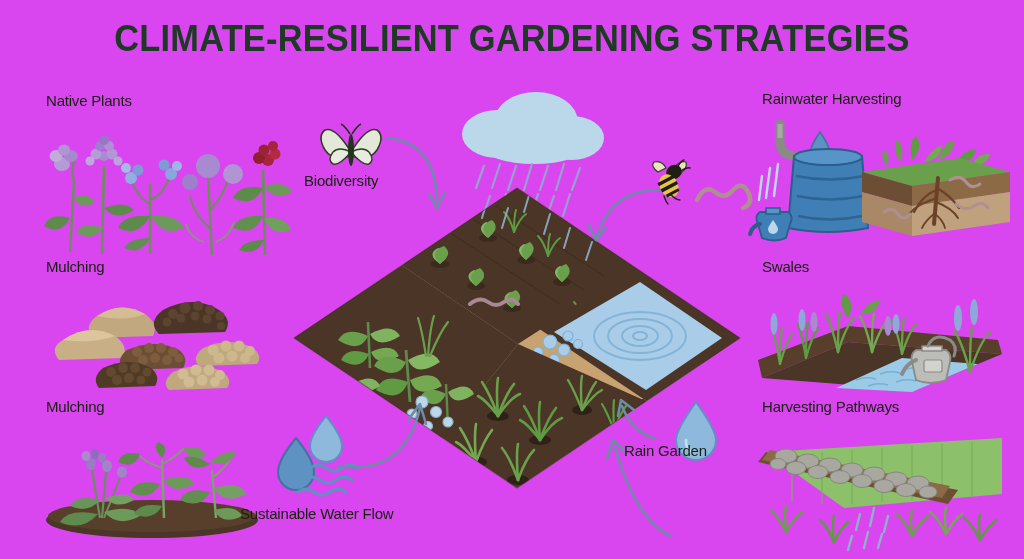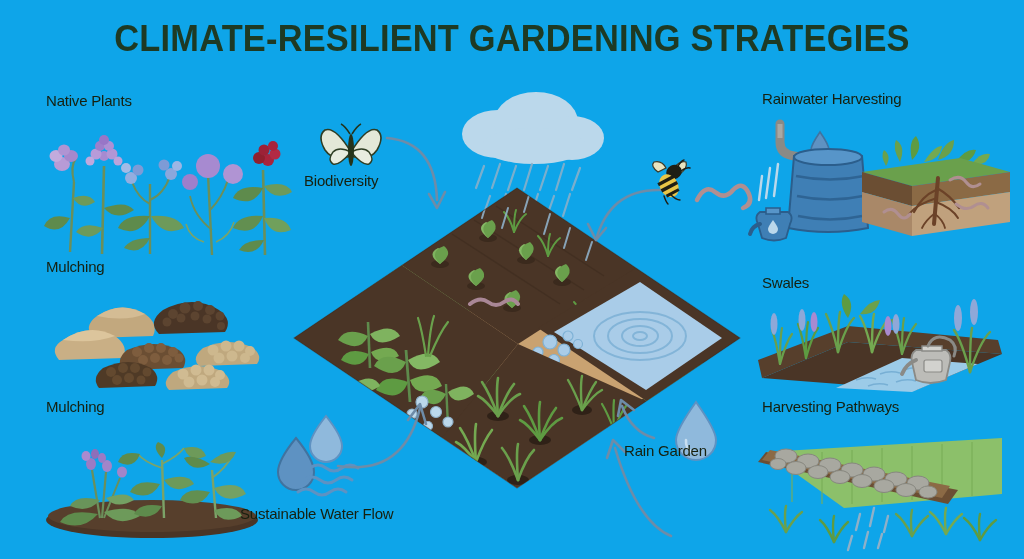--- a/index.html
+++ b/index.html
@@ -2,21 +2,21 @@
 <html><head>
 <meta charset="utf-8">
 <title>Climate-Resilient Gardening Strategies</title>
 <style>
   html,body{margin:0;padding:0;}
   body{
     width:1024px;height:559px;overflow:hidden;
     background:#FCF6E3;
     font-family:"Liberation Sans","DejaVu Sans",sans-serif;
   }
-  #stage{position:relative;width:1024px;height:559px;background:#0ea5e9;}
+  #stage{position:relative;width:1024px;height:559px;background:#d946ef;}
 
   
   #title{
     position:absolute;left:0;top:18px;width:1024px;text-align:center;
     font-family:"Liberation Sans","DejaVu Sans",sans-serif;
     font-weight:bold;font-size:37px;letter-spacing:.2px;
     color:#1E3A24;
     transform:scaleX(.93);transform-origin:50% 50%;
     white-space:nowrap;
   }
@@ -614,21 +614,21 @@
       </g>
 
       <g stroke="#B08F91" stroke-width="3" fill="none" stroke-linecap="round">
         <path d="M90 52 q10 -6 16 2 q6 8 14 2"></path>
         <path d="M96 76 q10 8 18 2 q8 -6 14 2"></path>
         <path d="M24 84 q8 -6 14 2 q6 8 12 0"></path>
       </g>
     </svg>
   </div>
 
-  <div class="lbl" style="left:762px;top:258px;margin-top:16px;">Swales</div>
+  <div class="lbl" style="left:762px;top:258px;">Swales</div>
   <div class="art" style="left:752px;top:282px;">
     <svg width="260" height="110" viewBox="0 0 260 110">
 
       <path d="M10 96 L96 60 L250 72 L164 108 Z" fill="#4A3526"></path>
       <path d="M6 78 L96 44 L246 58 L250 72 L96 60 L10 96 Z" fill="#573F2C"></path>
 
       <path d="M84 106 L150 76 L226 82 L160 110 Z" fill="#9CCBE8"></path>
       <g stroke="#6FA9D0" stroke-width="1.6" fill="none" opacity=".8">
         <path d="M104 98 q10 -4 20 -1"></path>
           <path d="M128 92 q10 -4 20 -1"></path>

